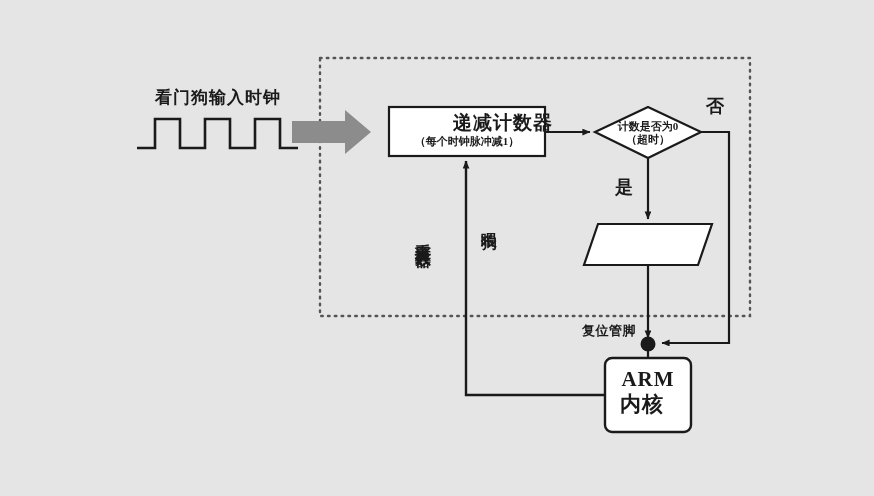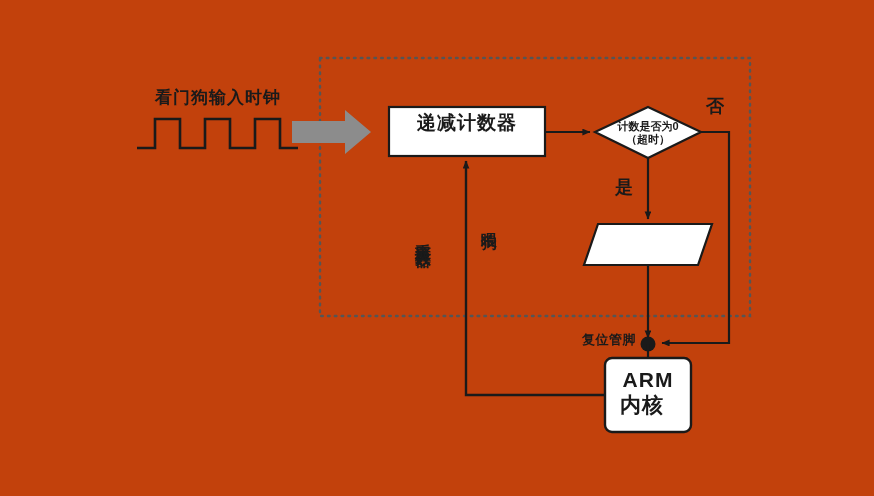--- a/index.html
+++ b/index.html
@@ -7,22 +7,23 @@
     padding: 0;
     background: #ffffff;
   }
   body {
     font-family: "Liberation Sans", "DejaVu Sans", sans-serif;
   }
   #canvas {
     position: relative;
     width: 874px;
     height: 496px;
-    background: #c2410c;
+    background: #e5e5e5;
     overflow: hidden;
+    font-family: Liberation Serif, serif;
   }
   svg.layer {
     position: absolute;
     left: 0;
     top: 0;
     width: 874px;
     height: 496px;
   }
   .lbl {
     position: absolute;
@@ -112,32 +113,33 @@
 
     <rect x="605" y="358" width="86" height="74" rx="7" ry="7" fill="#ffffff" stroke="#1a1a1a" stroke-width="2.4"></rect>
 
     <line x1="648" y1="344" x2="648" y2="358" stroke="#1a1a1a" stroke-width="2.2"></line>
 
     <polyline points="605,395 466,395 466,161" fill="none" stroke="#1a1a1a" stroke-width="2.4" marker-end="url(#arrow-blk)"></polyline>
   </svg>
 
   <div class="lbl title-clock" style="left:137px; top:88px; width:162px;">看门狗输入时钟</div>
 
-  <div class="lbl node-main" style="left:389px; top:112px; width:156px;">递减计数器</div>
+  <div class="lbl node-main" style="left:389px; top:112px; width:156px;padding-left:36px;">递减计数器</div>
+  <div class="lbl node-sub" style="left:389px; top:135px; width:156px;">（每个时钟脉冲减1）</div>
 
   <div class="lbl diamond-text" style="left:598px; top:120px; width:100px;">计数是否为0</div>
   <div class="lbl diamond-text" style="left:598px; top:133px; width:100px;">（超时）</div>
 
   <div class="lbl branch-lbl" style="left:700px; top:96px; width:30px;">否</div>
 
   <div class="lbl branch-lbl" style="left:609px; top:177px; width:30px;">是</div>
 
 
   <div class="lbl vert-lbl" style="left:415px; top:186px; height:100px;">重置计数器</div>
 
   <div class="lbl vert-lbl" style="left:481px; top:197px; height:48px;">喂狗</div>
 
-  <div class="lbl pin-lbl" style="left:552px; top:333px; width:84px; text-align:right;">复位管脚</div>
+  <div class="lbl pin-lbl" style="left:552px; top:324px; width:84px; text-align:right;">复位管脚</div>
 
   <div class="lbl arm-lbl" style="left:605px; top:368px; width:86px;">ARM</div>
   <div class="lbl arm-lbl" style="left:605px; top:393px; width:74px;">内核</div>
 
 </div>
 
 </body></html>

